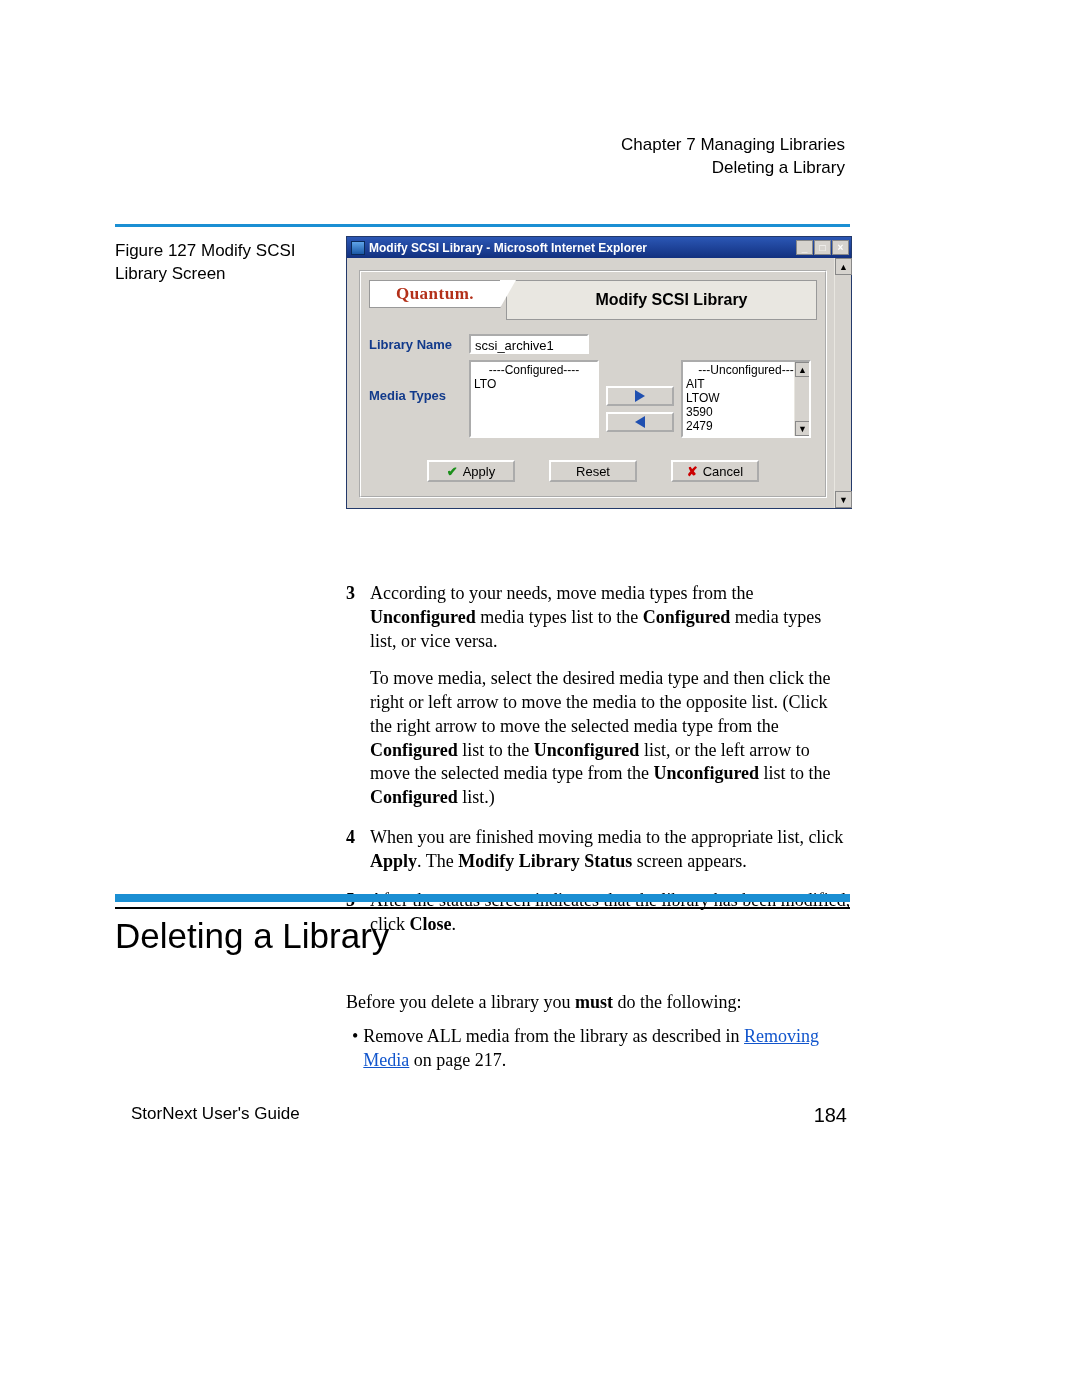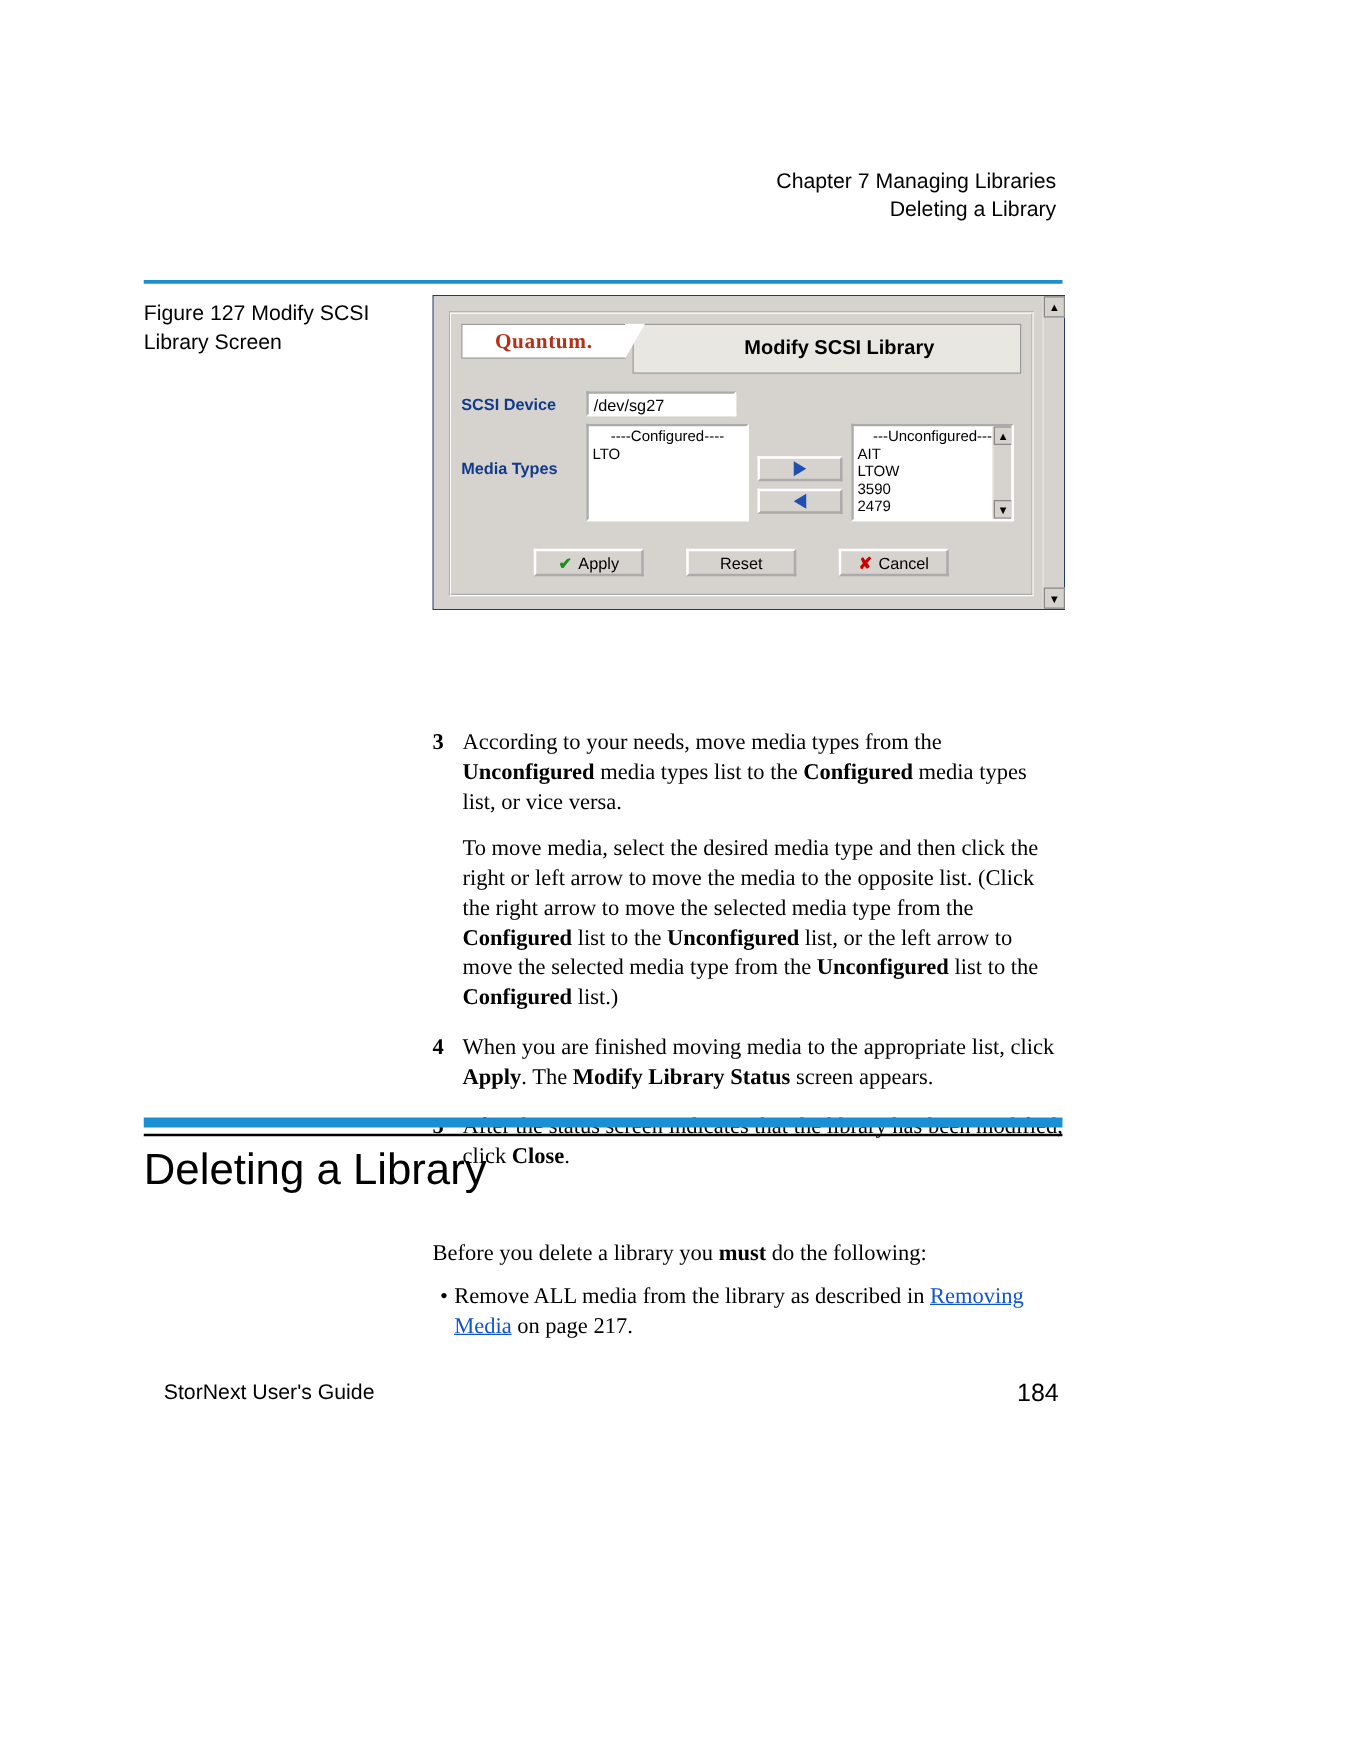--- a/index.html
+++ b/index.html
@@ -69,35 +69,43 @@
   <div class="header-right">
     <div>Chapter 7  Managing Libraries</div>
     <div>Deleting a Library</div>
   </div>
 
   <div class="blue-rule"></div>
   <div class="fig-caption">Figure 127  Modify SCSI Library Screen</div>
 
   <div class="dialog-wrap">
     <div class="dialog">
+      <div class="titlebar">
+        <span class="ticon"></span>
+        <span>Modify SCSI Library - Microsoft Internet Explorer</span>
+        <span class="spacer"></span>
+        <span class="wbtn">_</span>
+        <span class="wbtn">□</span>
+        <span class="wbtn">×</span>
+      </div>
       <div class="client">
         <div class="scroll-r">
           <div class="up">▲</div>
           <div class="dn">▼</div>
         </div>
         <div class="inner">
           <div class="brandbar">
             <div class="brand-left">Quantum.</div>
             <div class="brand-trap"></div>
             <div class="brand-right">Modify SCSI Library</div>
           </div>
 
           <div class="formrow">
-            <div class="lbl">SCSI Device</div>
-            <div class="txtbox">/dev/sg27</div>
+            <div class="lbl">Library Name</div>
+            <div class="txtbox">scsi_archive1</div>
           </div>
           <div class="formrow">
             <div class="lbl" style="padding-top:30px">Media Types</div>
             <div class="media-row">
               <div class="listbox">
                 <div class="item hdr">----Configured----</div>
                 <div class="item">LTO</div>
               </div>
               <div class="arrow-col">
                 <div class="arrow-btn">

